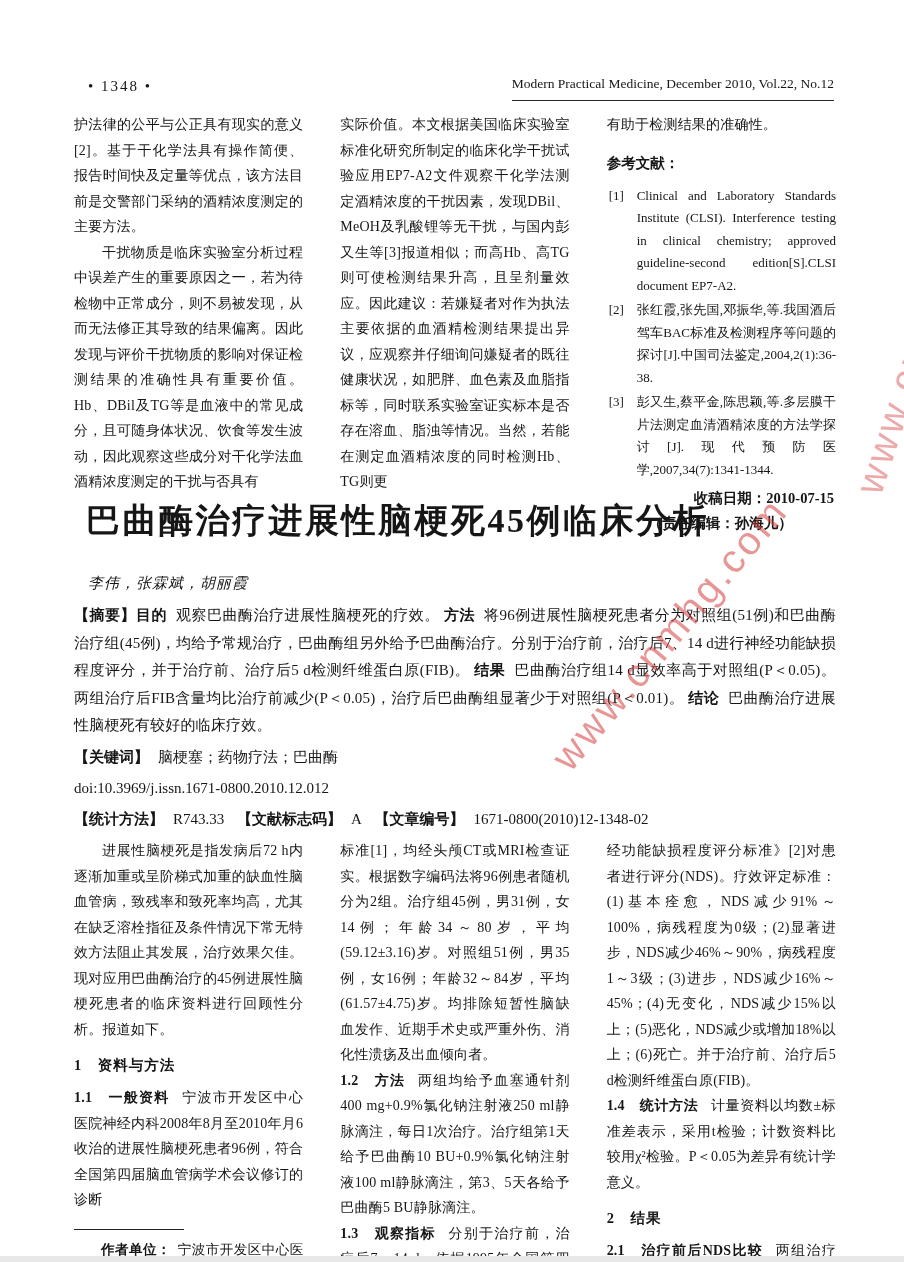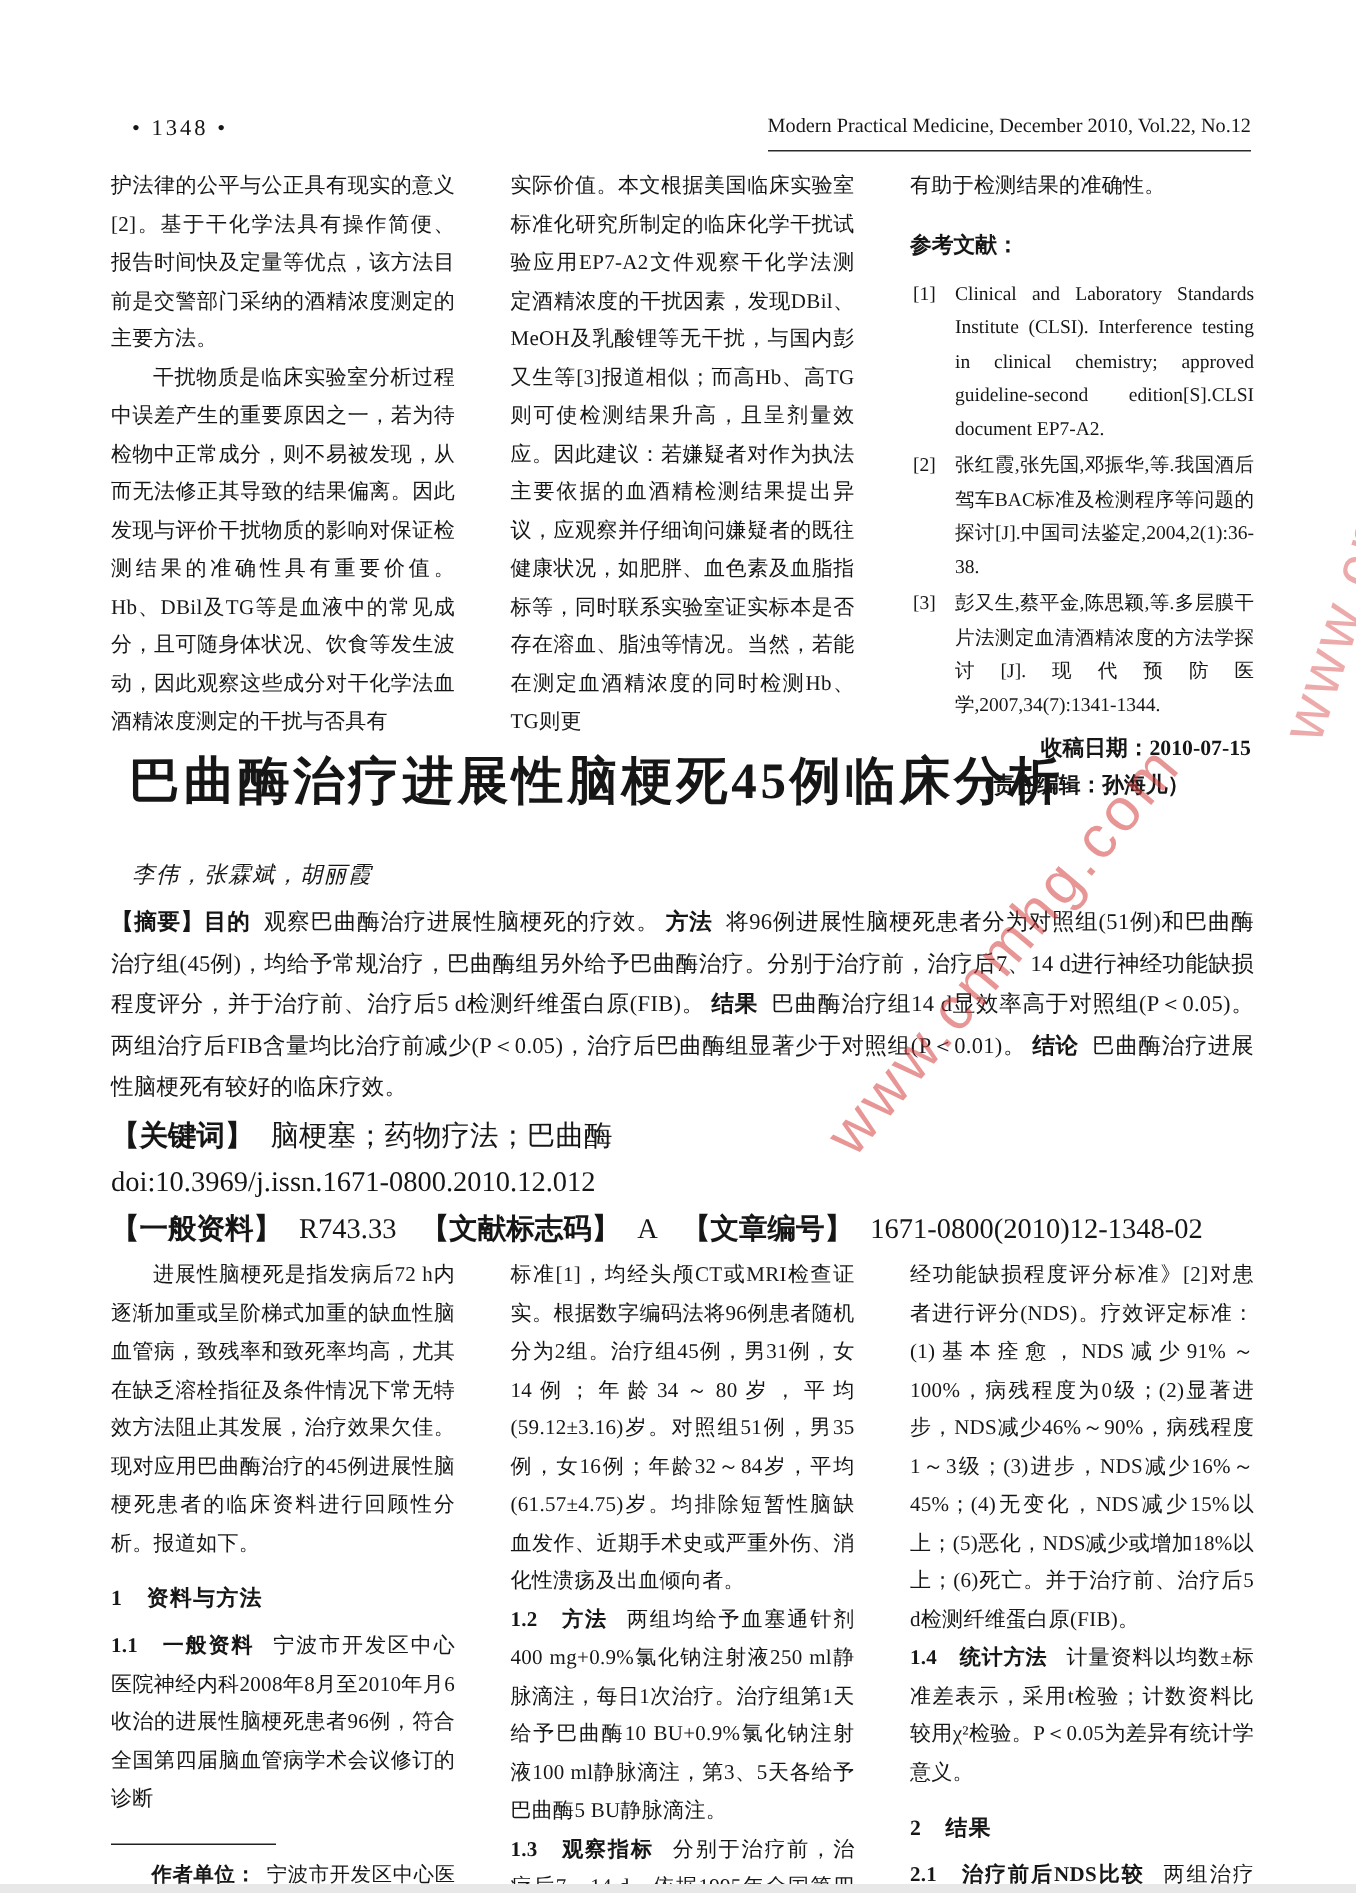--- a/index.html
+++ b/index.html
@@ -32,21 +32,21 @@
   .ref .no{position:absolute; left:2px; top:0;}
   .received{font-weight:bold; font-size:14.5px; text-align:right; margin:8px 2px 0 0;}
   .editor{font-weight:bold; font-size:14.5px; text-align:center; margin:6px 2px 0 0;}
   
   .titleblk{position:absolute; left:86px; right:70px; top:498px;}
   .title{font-size:34px; font-weight:bold; letter-spacing:2.5px; margin:0;}
   .authors{font-style:italic; font-size:15px; margin:30px 0 0 2px; letter-spacing:1px;}
   
   .absblk{position:absolute; left:74px; right:68px; top:602px;}
   .absblk .para{font-size:15px; line-height:27.5px;}
-  .meta-line{margin:4px 0 0 0; font-size:19px; line-height:27px;}
+  .meta-line{margin:4px 0 0 0; font-size:15px; line-height:27px;}
   .b{font-weight:bold;}
   .gap{margin-right:0.6em;}
   
   .bodyblk{top:838px; bottom:0;}
   
   .fn{margin-top:16px; font-size:13.5px; line-height:23.5px;}
   .fn-rule{width:110px; border-top:1.5px solid #222; margin:0 0 8px 0;}
   .fn p{margin:0; text-align:justify; text-indent:2em;}
   .fn .lead{margin-right:0.5em;}
   
@@ -106,21 +106,21 @@
       <span class="b gap">【摘要】目的</span><span>观察巴曲酶治疗进展性脑梗死的疗效。</span>
       <span class="b gap">方法</span><span>将96例进展性脑梗死患者分为对照组(51例)和巴曲酶治疗组(45例)，均给予常规治疗，巴曲酶组另外给予巴曲酶治疗。分别于治疗前，治疗后7、14 d进行神经功能缺损程度评分，并于治疗前、治疗后5 d检测纤维蛋白原(FIB)。</span>
       <span class="b gap">结果</span><span>巴曲酶治疗组14 d显效率高于对照组(P＜0.05)。两组治疗后FIB含量均比治疗前减少(P＜0.05)，治疗后巴曲酶组显著少于对照组(P＜0.01)。</span>
       <span class="b gap">结论</span><span>巴曲酶治疗进展性脑梗死有较好的临床疗效。</span>
     </p>
     <p class="meta-line">
       <span class="b gap">【关键词】</span><span>脑梗塞；药物疗法；巴曲酶</span>
     </p>
     <p class="meta-line">doi:10.3969/j.issn.1671-0800.2010.12.012</p>
     <p class="meta-line">
-      <span class="b gap">【一般资料】</span><span class="gap">R743.33</span>
+      <span class="b gap">【统计方法】</span><span class="gap">R743.33</span>
       <span class="b gap">【文献标志码】</span><span class="gap">A</span>
       <span class="b gap">【文章编号】</span><span>1671-0800(2010)12-1348-02</span>
     </p>
   </div>
 
   <div class="cols bodyblk">
     <div class="col">
       <p class="para indent">进展性脑梗死是指发病后72 h内逐渐加重或呈阶梯式加重的缺血性脑血管病，致残率和致死率均高，尤其在缺乏溶栓指征及条件情况下常无特效方法阻止其发展，治疗效果欠佳。现对应用巴曲酶治疗的45例进展性脑梗死患者的临床资料进行回顾性分析。报道如下。</p>
       <div class="sec-h">1　资料与方法</div>
       <p class="para">

